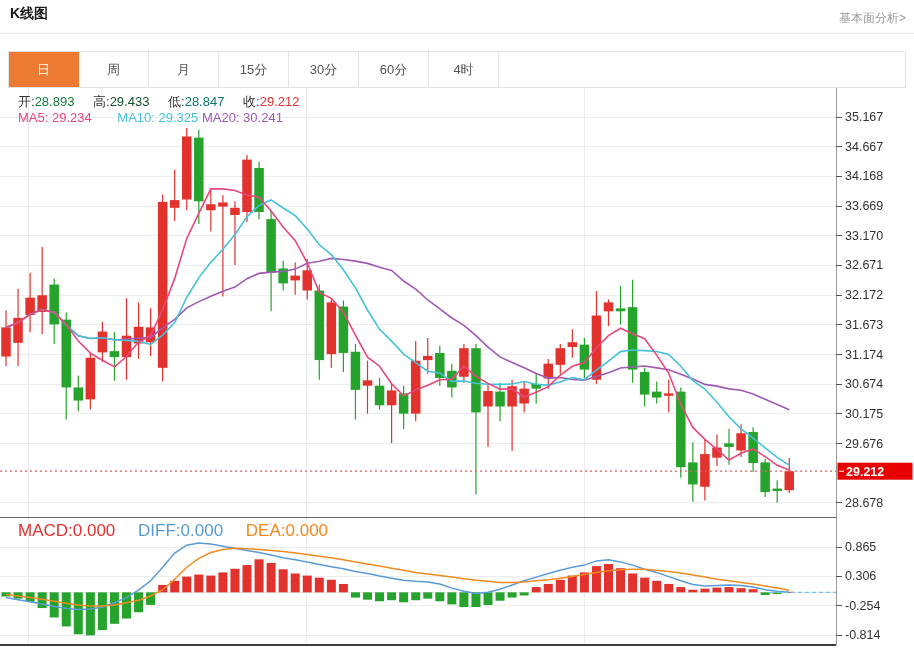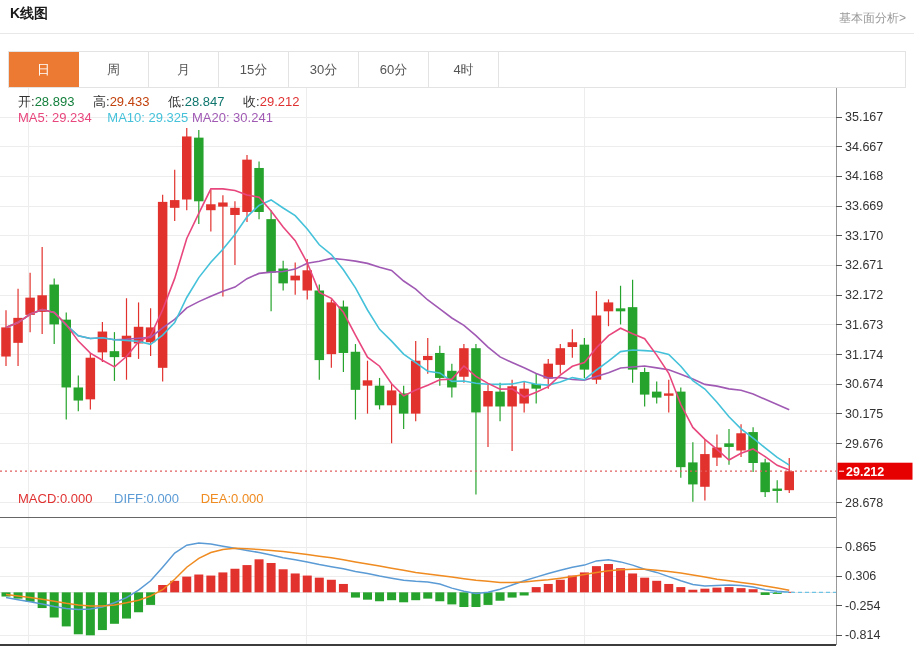--- a/index.html
+++ b/index.html
@@ -11,22 +11,22 @@
   .tabs{position:absolute;left:8px;top:51px;width:898px;height:37px;border:1px solid #e3e3e3;
         box-sizing:border-box;display:flex;background:#fff;}
   .tab{width:70px;height:100%;border-right:1px solid #e3e3e3;box-sizing:border-box;
        display:flex;align-items:center;justify-content:center;font-size:13px;color:#555;cursor:pointer;}
   .tab.active{background:#ec7a33;color:#fff;border-right-color:#ec7a33;}
   #chart-svg{position:absolute;left:0;top:88px;}
   .ohlc{position:absolute;left:18px;top:93px;font-size:13px;white-space:nowrap;}
   .ohlc .lbl{color:#333;}
   .ohlc .val{color:#e03131;margin-right:15px;}
   .ma-row{position:absolute;left:18px;top:110px;font-size:13px;white-space:nowrap;}
-  .ma5{margin-right:12px;text-align:center;} .ma10{}
-  .macd-row{position:absolute;left:18px;top:491px;font-size:13px;white-space:nowrap;}
+  .ma5{margin-right:22px;text-align:center;} .ma10{}
+  .macd-row{position:absolute;left:18px;top:521px;font-size:17px;white-space:nowrap;}
   .macd-m{margin-right:18px;} .macd-d{margin-right:18px;}
 </style>
 </head>
 <body>
 
 <div class="page-title">K线图</div>
 <a class="fund-link">基本面分析&gt;</a>
 <div class="top-divider"></div>
 
 <div class="tabs">
@@ -313,21 +313,21 @@
     <text x="845" y="551.0048300536673" font-size="12.5" fill="#333333">-0.814</text>
     <g>
       <rect x="837.5" y="374.7034000000001" width="75" height="17" fill="#e60000"></rect>
       <line x1="839" y1="383.2034000000001" x2="844" y2="383.2034000000001" stroke="#fff"></line>
       <text x="846" y="387.7034000000001" font-size="12.5" font-weight="bold" fill="#fff">29.212</text>
     </g>
   </svg>
 
 <div class="ohlc">
   <span class="lbl">开:</span><span class="val" style="color: #15803d;">28.893</span>
-  <span class="lbl">高:</span><span class="val" style="color: #c2410c;">29.433</span>
+  <span class="lbl">高:</span><span class="val" style="color: #14532d;">29.433</span>
   <span class="lbl">低:</span><span class="val" style="color: #0f766e;">28.847</span>
   <span class="lbl">收:</span><span class="val" style="color: rgb(224, 49, 49);">29.212</span>
 </div>
 
 <div class="ma-row">
   <span class="ma5" style="color: rgb(232, 71, 125);">MA5: 29.234</span>
   <span class="ma10" style="color: rgb(69, 194, 218);">MA10: 29.325</span>
   <span class="ma20" style="color: rgb(160, 90, 180);">MA20: 30.241</span>
 </div>
 

